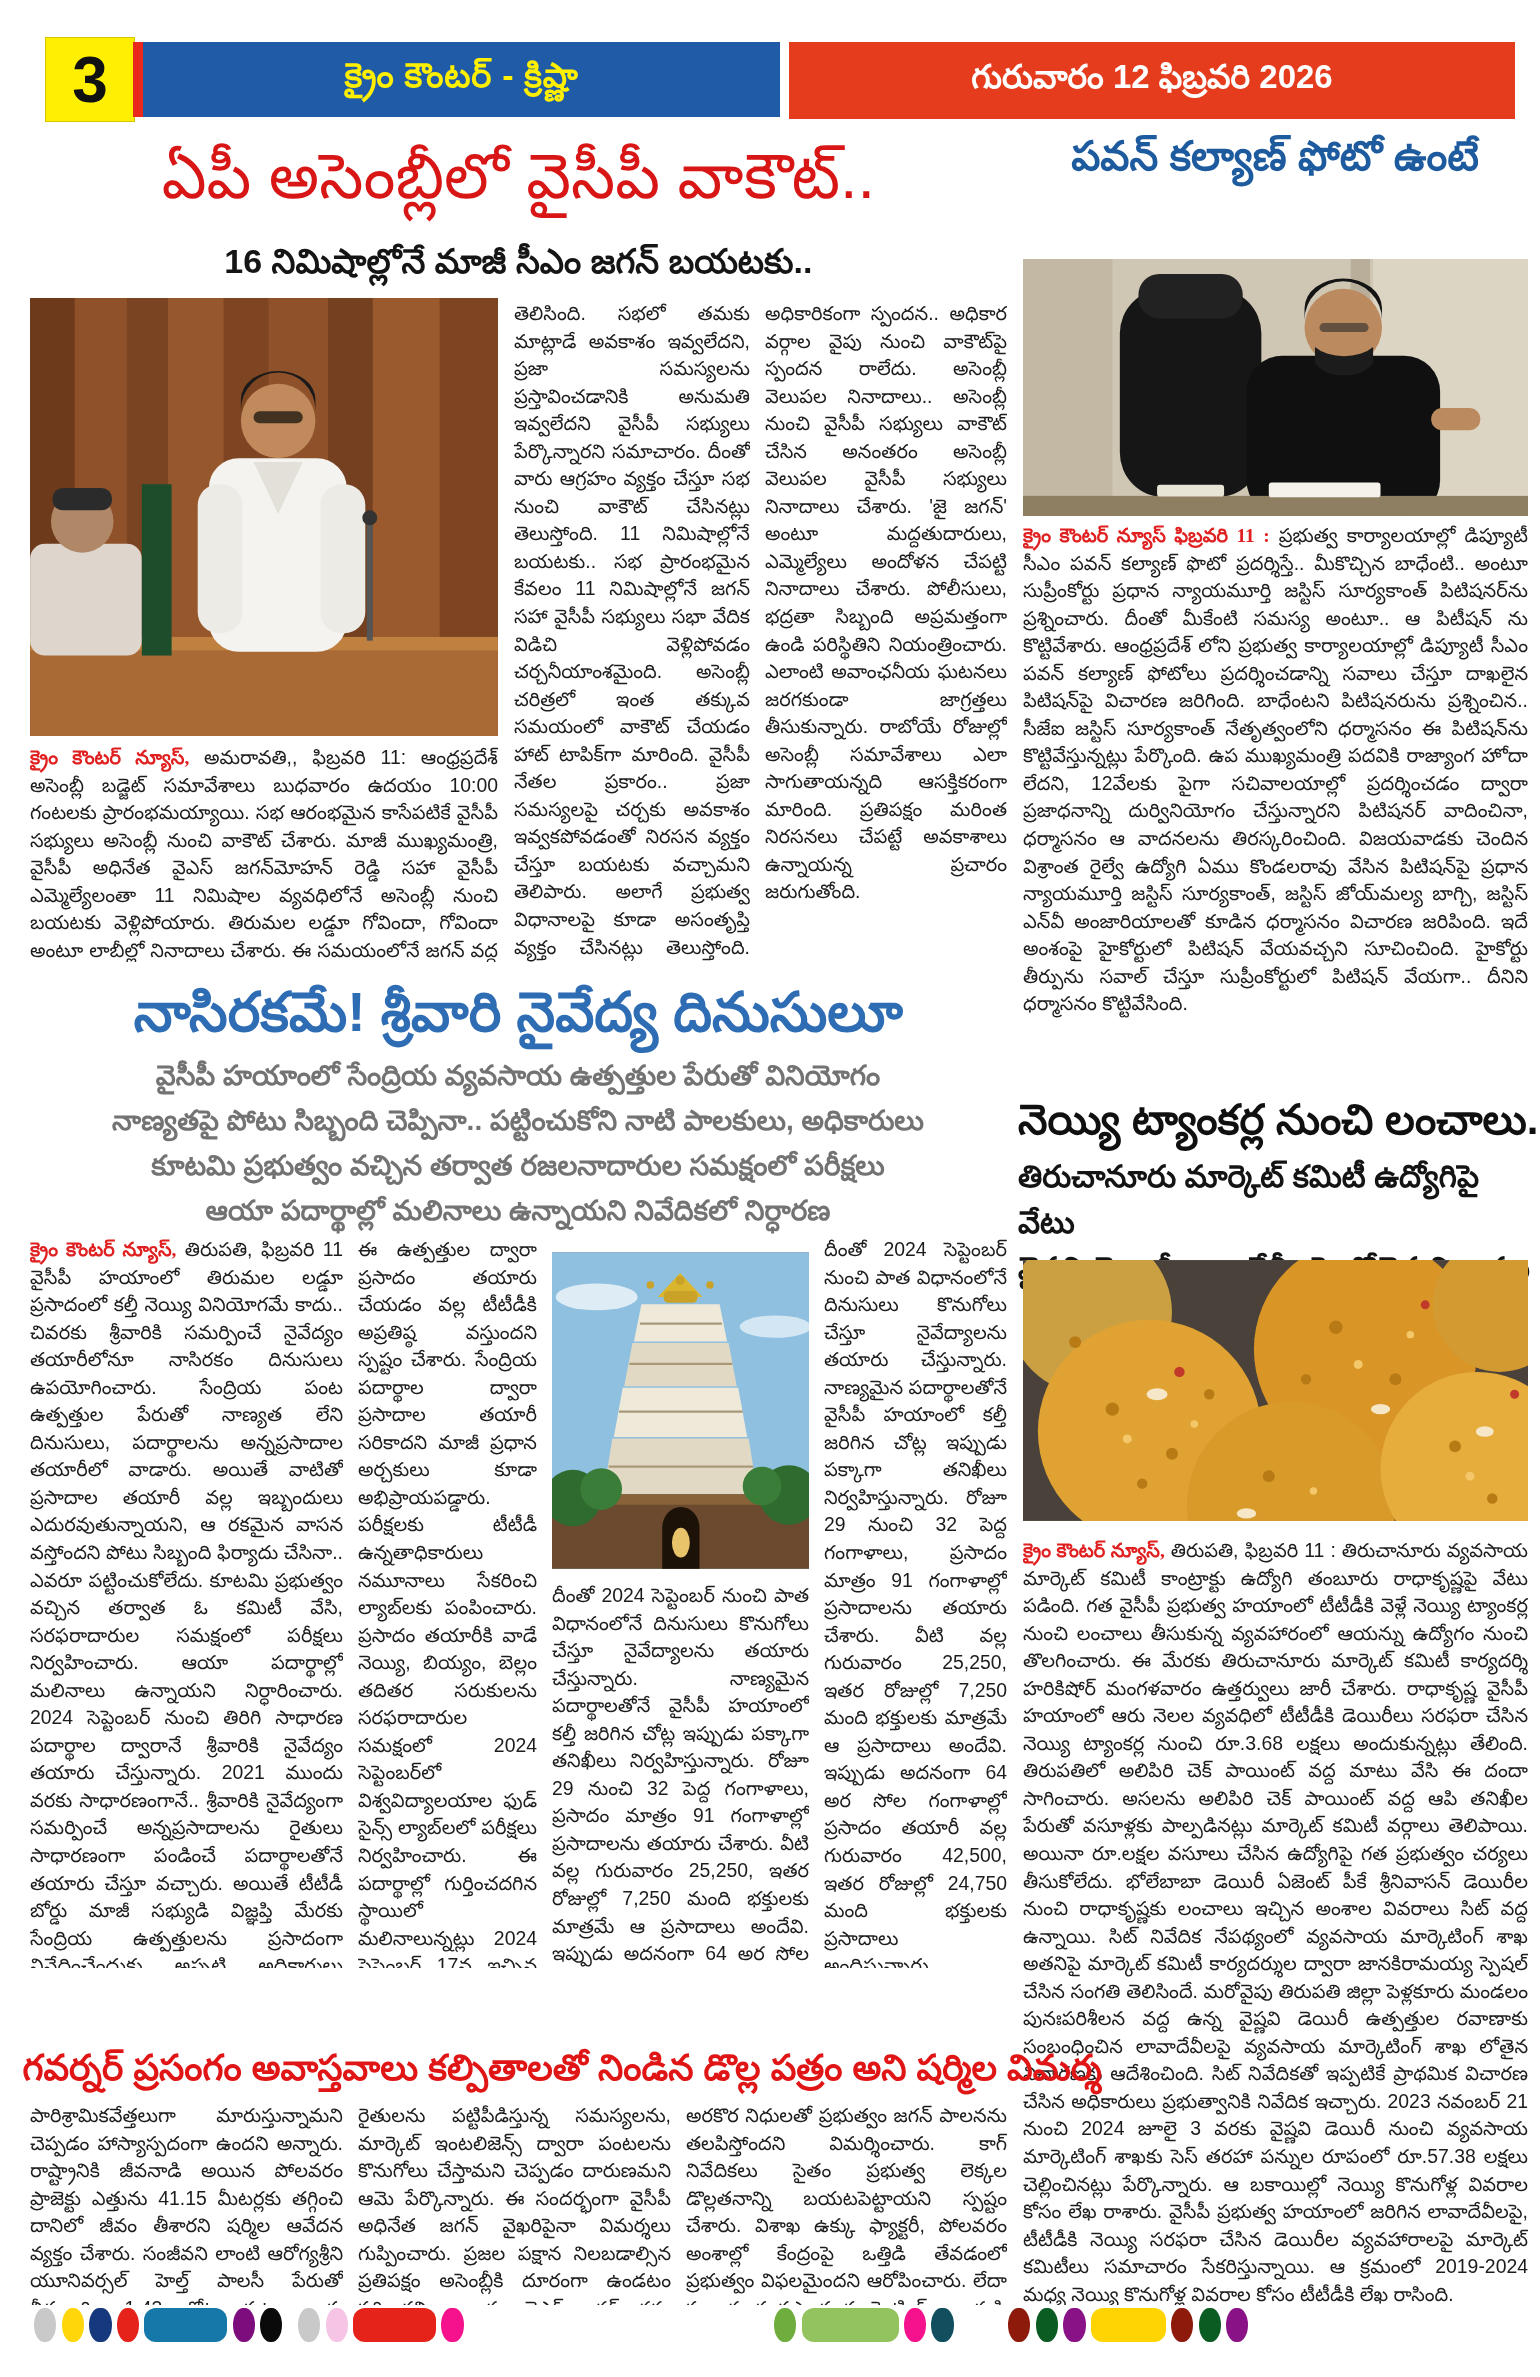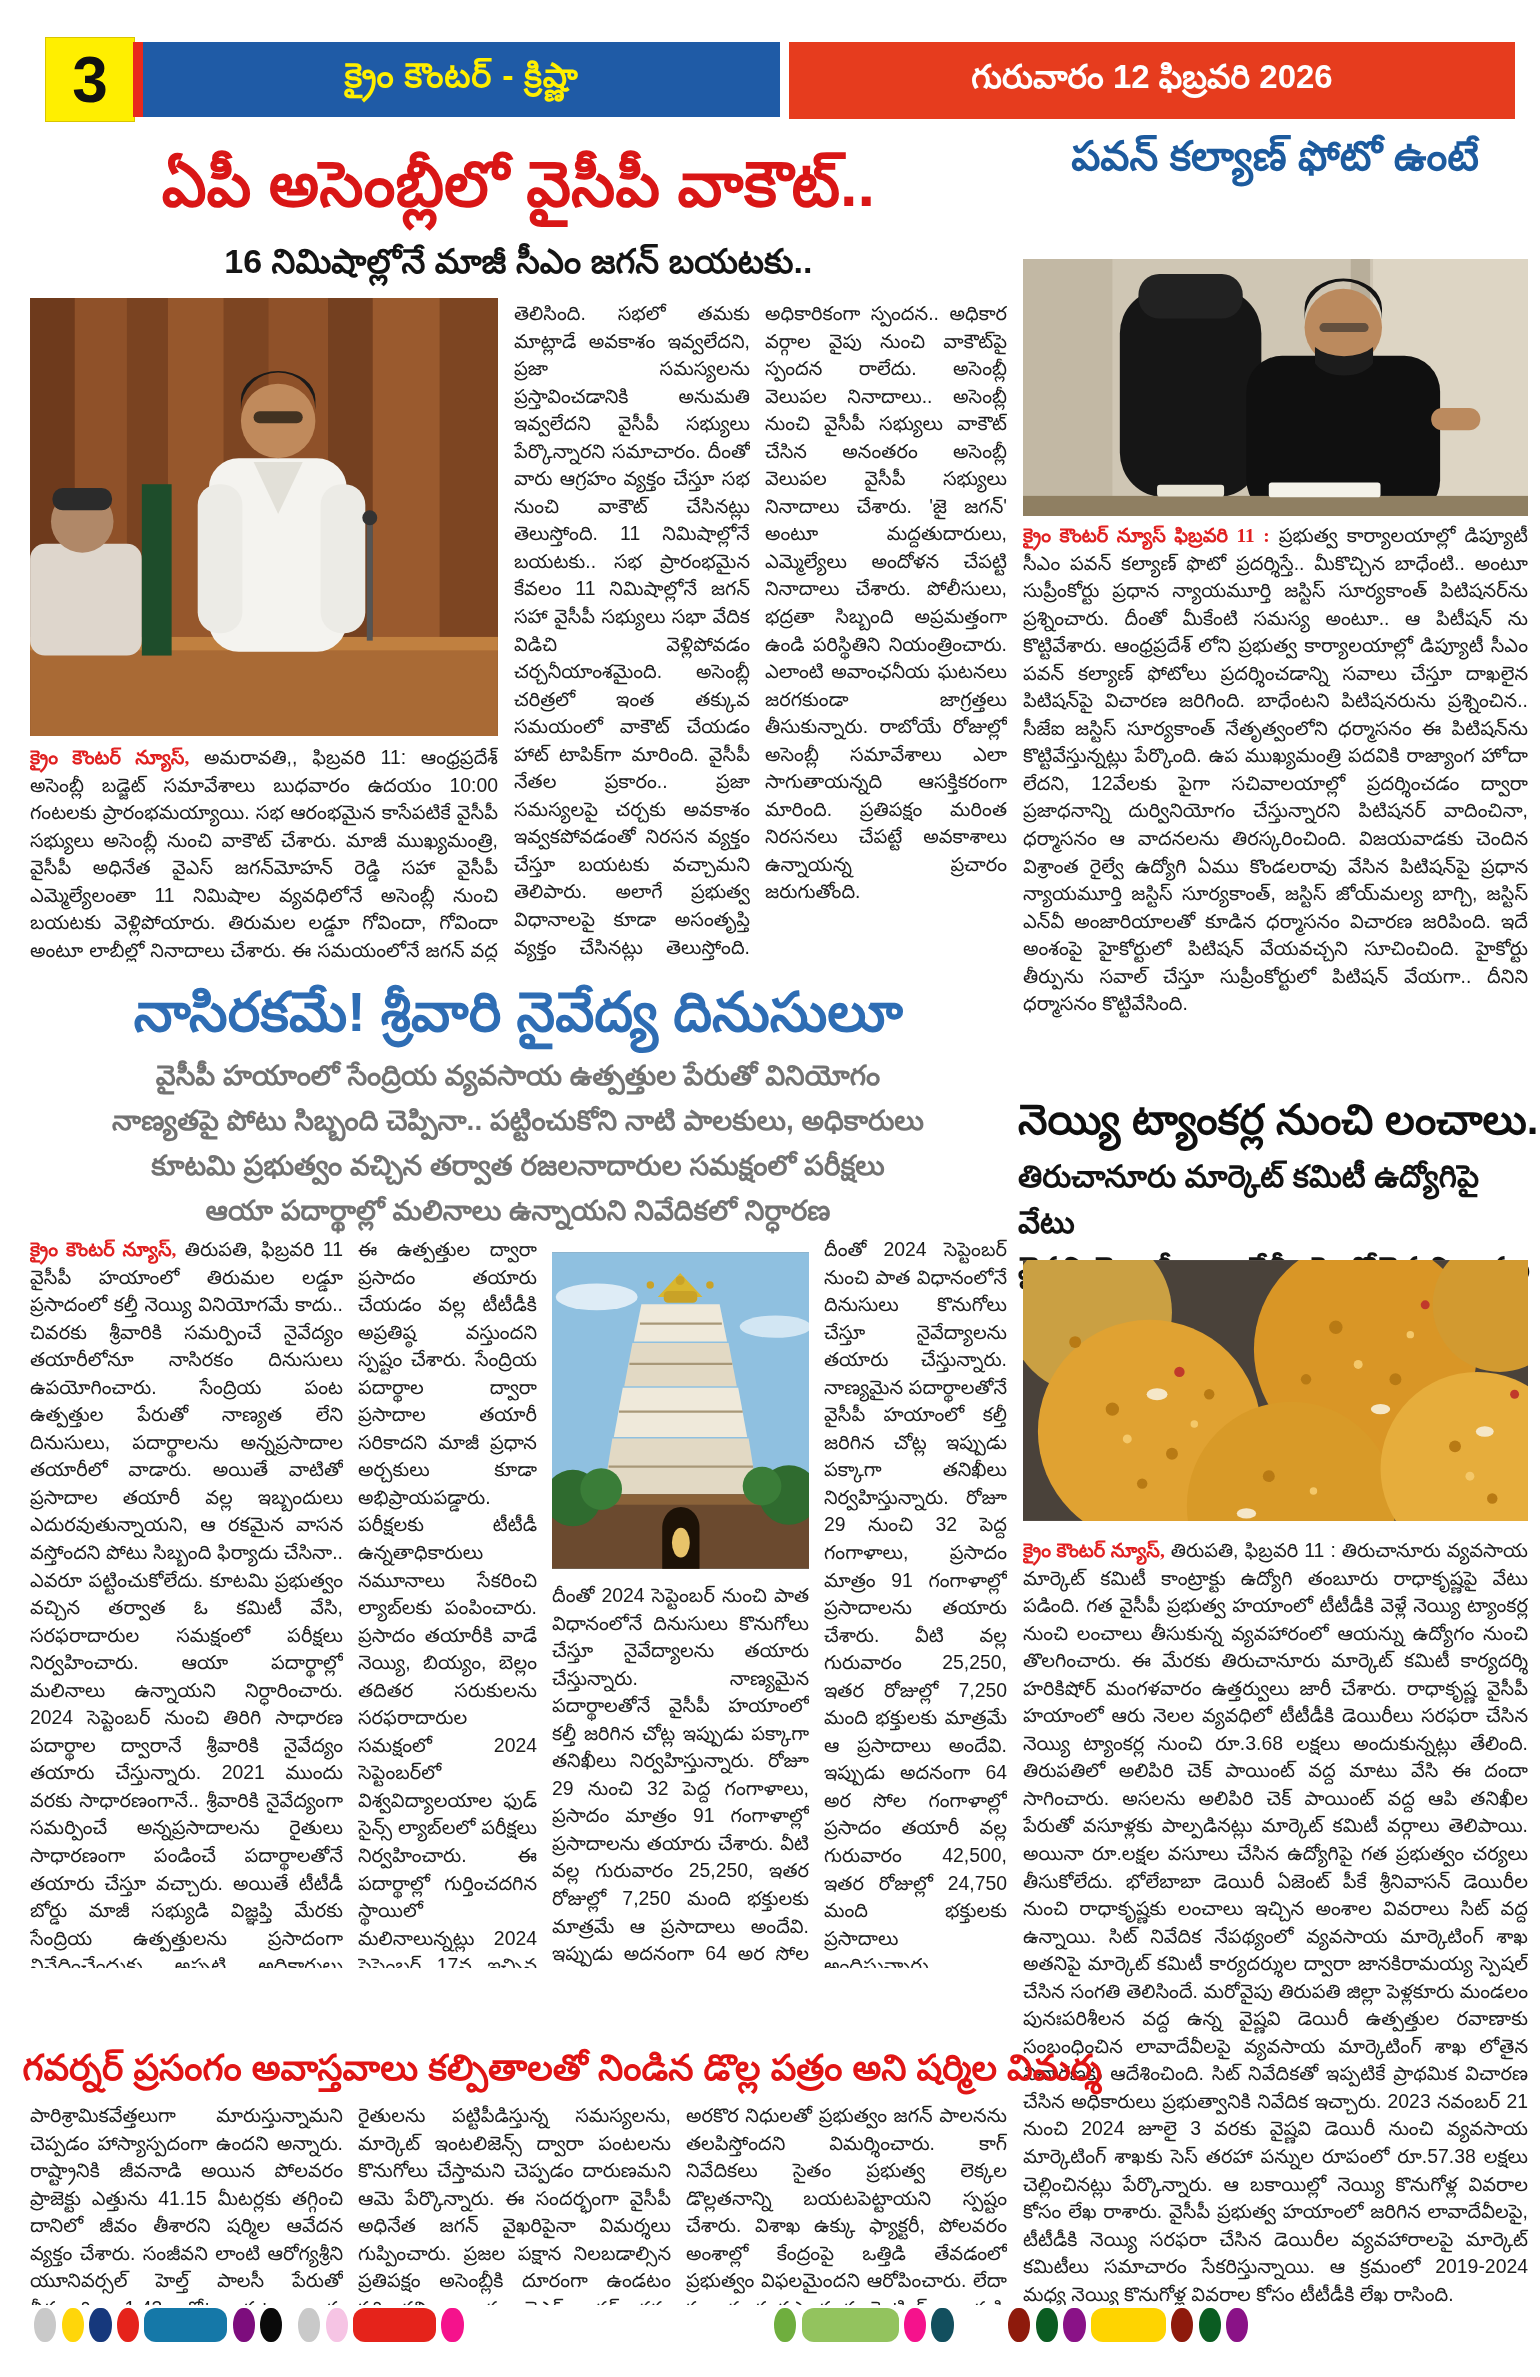--- a/index.html
+++ b/index.html
@@ -8,21 +8,21 @@
   .abs{position:absolute;}
   
   .pageno{left:45px;top:37px;width:88px;height:83px;background:#ffef00;border:0.7px solid #d8c400;
           display:flex;align-items:center;justify-content:center;font-size:64px;font-weight:bold;color:#111;}
   .reddiv{left:133px;top:42px;width:10.4px;height:75px;background:#e8291c;}
   .masthead{left:143px;top:42px;width:637px;height:75px;background:#1f5ba6;display:flex;align-items:center;justify-content:center;
             color:#ffef00;font-size:34px;font-weight:bold;letter-spacing:0.7px;}
   .datebar{left:780px;top:42px;width:726px;height:77px;background:#e63c1e;display:flex;align-items:center;justify-content:center;
            color:#ffffff;font-size:33px;font-weight:bold;margin-left:9px;}
   
-  .lead-head{left:22.4px;top:140px;width:992px;height:89px;color:#d91616;font-size:63px;font-weight:bold;
+  .lead-head{left:22.4px;top:132px;width:992px;height:89px;color:#d91616;font-size:63px;font-weight:normal;
              text-align:center;white-space:nowrap;line-height:89px;}
   .lead-sub{left:22.4px;top:237px;width:992px;height:48px;color:#151515;font-size:34px;font-weight:bold;
             text-align:center;white-space:nowrap;line-height:48px;}
   .pawan-head{left:1018px;top:127px;width:514px;height:119px;color:#1d5b9e;font-size:41px;font-weight:bold;
               text-align:center;line-height:58px;}
   .naiv-head{left:22.4px;top:978px;width:992px;height:69px;color:#2e6db4;font-size:55px;font-weight:bold;
              text-align:center;white-space:nowrap;line-height:69px;}
   .naiv-deck{left:52px;top:1053px;width:932px;height:179px;color:#737373;font-size:28px;font-weight:bold;
              text-align:center;line-height:45px;}
   .ghee-head{left:1018px;top:1097px;width:514px;height:46px;color:#101010;font-size:42px;font-weight:bold;

